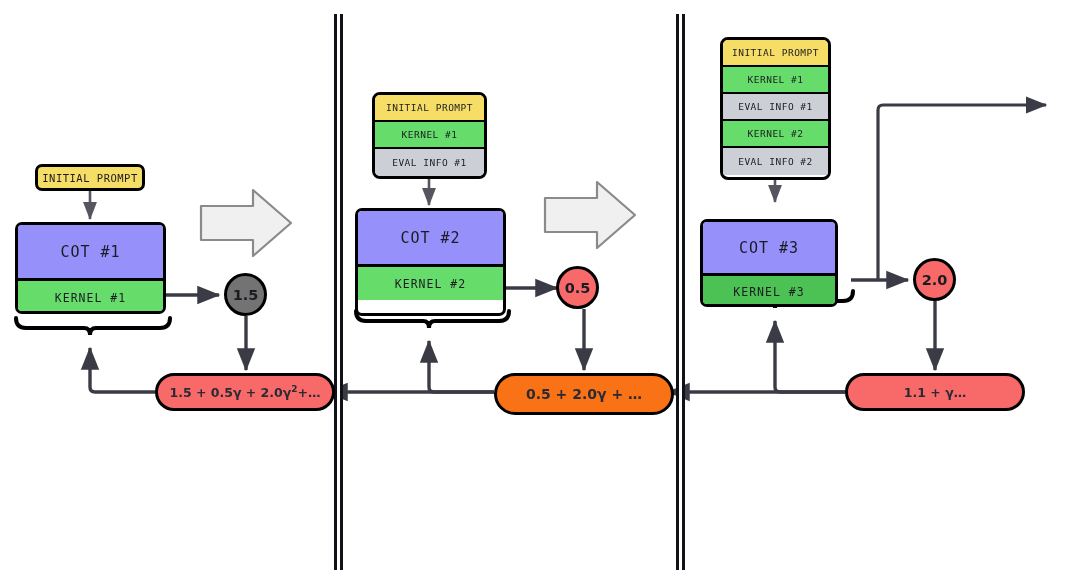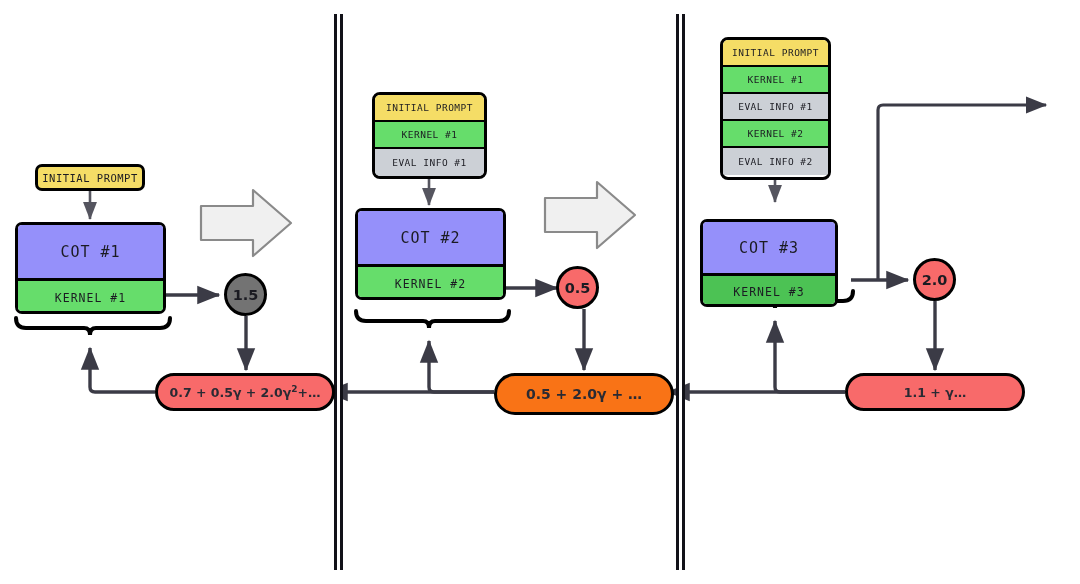--- a/index.html
+++ b/index.html
@@ -229,36 +229,36 @@
     <div class="ker" style="height:33px; background:#66dd6b; font-size:11.5px;">
       <span>KERNEL #1</span>
     </div>
   </div>
 
   <div class="circle" style="left:224px; top:273px; width:43px; height:43px; background:#737373; font-size:14.5px;">
     <span>1.5</span>
   </div>
 
   <div class="pill" style="left:155px; top:373px; width:180px; height:38px; background:#f86a6a; font-size:12.5px;">
-    <span><span>0.7 + 0.5γ + 2.0γ</span><sup>2</sup><span>+…</span></span>
+    <span><span>1.5 + 0.5γ + 2.0γ</span><sup>2</sup><span>+…</span></span>
   </div>
 
   <div class="stack" style="left:372px; top:92px; width:115px; height:87px;">
     <div class="row" style="height:27px; background:#f5dd66; font-size:9.5px;">
       <span>INITIAL PROMPT</span>
     </div>
     <div class="row" style="height:27px; background:#66dd6b; font-size:9.5px;">
       <span>KERNEL #1</span>
     </div>
     <div class="row" style="height:27px; background:#ccd0d6; font-size:9.5px;">
       <span>EVAL INFO #1</span>
     </div>
   </div>
 
-  <div class="cotblock" style="left:355px; top:208px; width:151px; height:92px;">
+  <div class="cotblock" style="left:355px; top:208px; width:151px; height:108px;">
     <div class="cot" style="height:56px; background:#9590fa; font-size:15px;">
       <span>COT #2</span>
     </div>
     <div class="ker" style="height:33px; background:#66dd6b; font-size:11.5px;">
       <span>KERNEL #2</span>
     </div>
   </div>
 
   <div class="circle" style="left:556px; top:266px; width:43px; height:43px; background:#f86a6a; font-size:14.5px;">
     <span>0.5</span>

